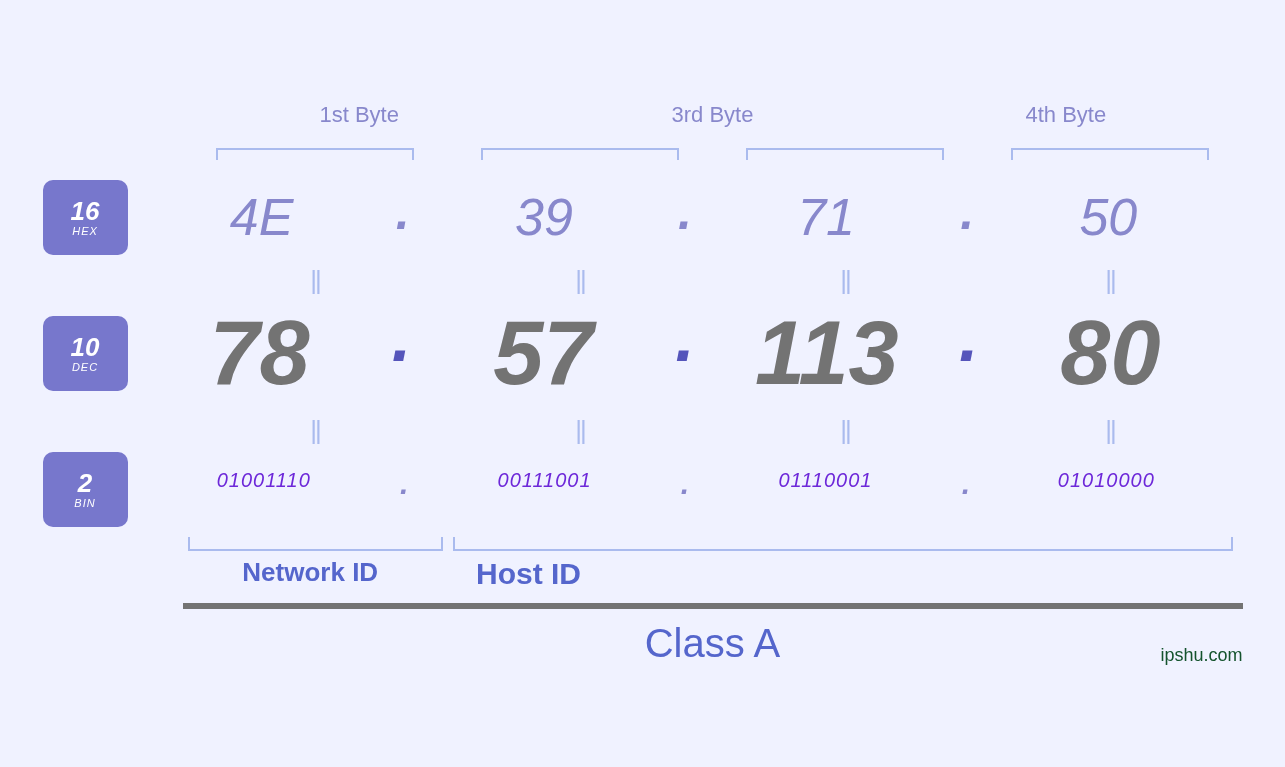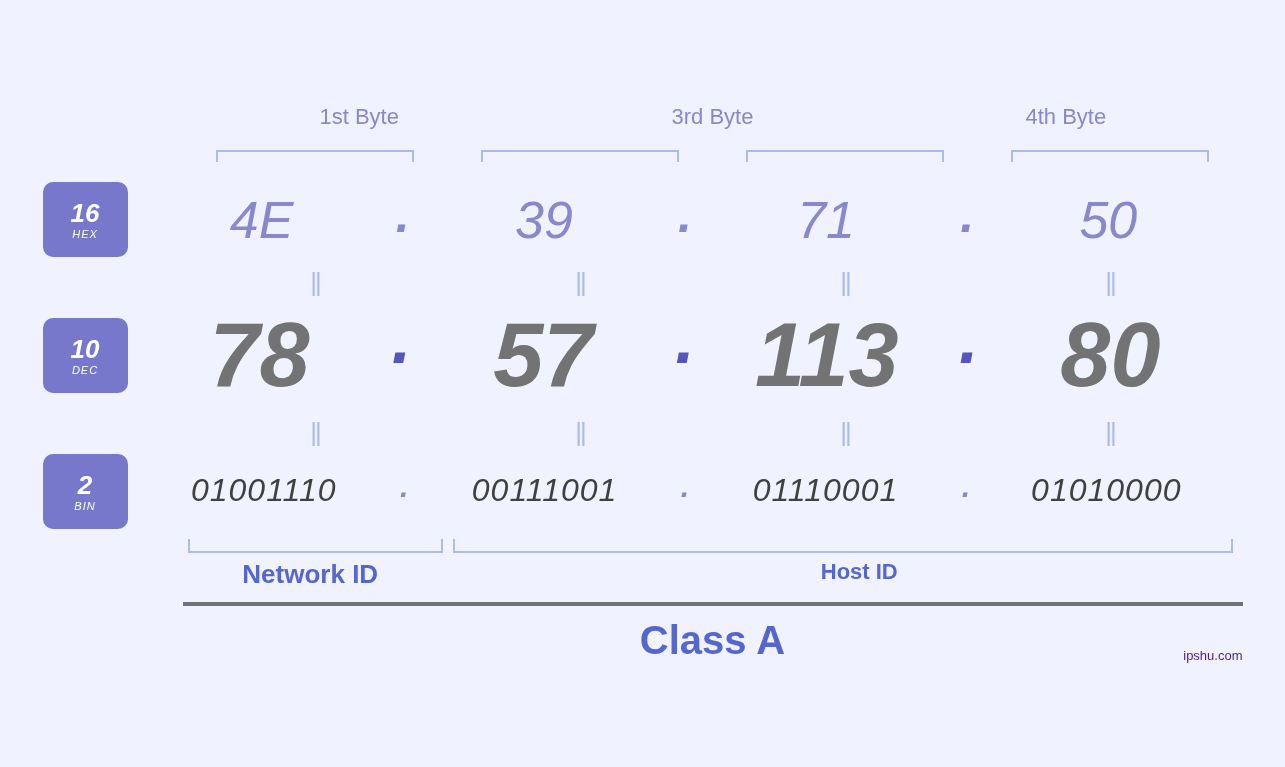--- a/index.html
+++ b/index.html
@@ -104,22 +104,22 @@
       font-weight: 300;
     }
 
     .dec-value {
       font-size: 90px;
       color: #737373;
       font-weight: 700;
     }
 
     .bin-value {
-      font-size: 32px;
-      color: #404040;
+      font-size: 20px;
+      color: #6d28d9;
       font-weight: 400;
       letter-spacing: 1px;
     }
 
     .dot-separator {
       font-size: 70px;
       color: #5555bb;
       font-weight: bold;
       line-height: 1;
       padding-bottom: 10px;
@@ -183,45 +183,45 @@
     .network-label {
       width: 25%;
       text-align: center;
       font-size: 26px;
       color: #5566cc;
       font-weight: 600;
     }
 
     .host-label {
       width: 75%;
-      text-align: center;
-      font-size: 22px;
+      text-align: left;
+      font-size: 30px;
       color: #5566cc;
       font-weight: 600;
     }
 
     
     .class-row {
       margin-left: 140px;
       margin-top: 12px;
-      border-top: 4px solid #737373;
+      border-top: 6px solid #737373;
       padding-top: 12px;
       text-align: center;
       font-size: 40px;
       color: #5566cc;
-      font-weight: 700;
+      font-weight: 400;
     }
 
     
     .watermark {
       position: absolute;
       bottom: 0;
       right: 0;
-      font-size: 13px;
-      color: #4c1d95;
+      font-size: 18px;
+      color: #14532d;
     }
   </style>
 </head>
 <body>
 
 <div class="container">
 
   <div class="byte-headers">
     <div class="byte-header">1st Byte</div>
     <div class="byte-header">3rd Byte</div>

